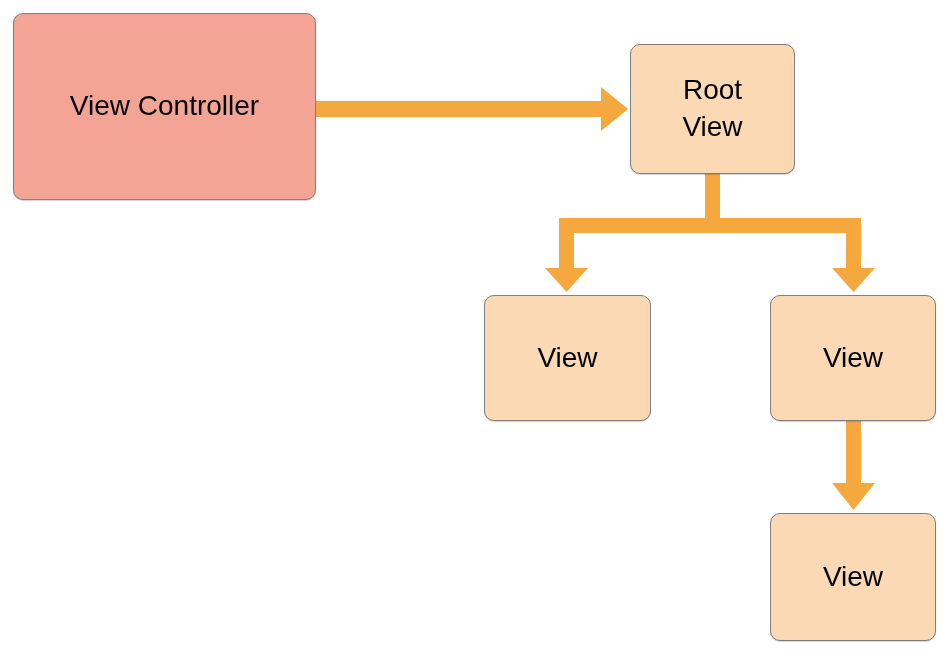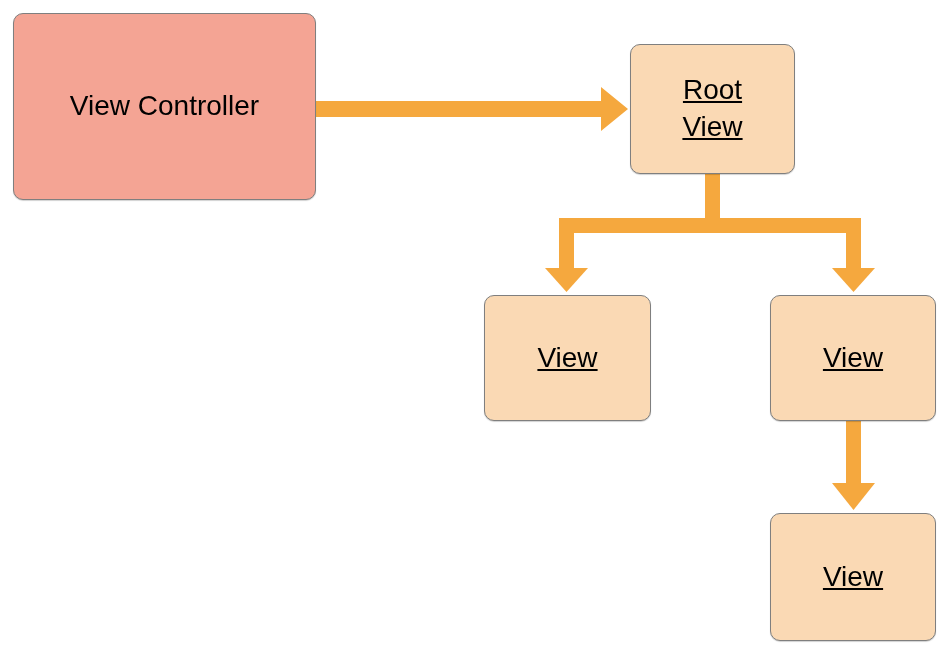--- a/index.html
+++ b/index.html
@@ -30,21 +30,21 @@
     box-sizing: border-box;
     border: 1.5px solid var(--border, #7F7F7F);
     border-radius: 10px;
     display: flex;
     align-items: center;
     justify-content: center;
     text-align: center;
     box-shadow: 0 1px 1px rgba(0,0,0,0.18);
   }
   .node.controller { background: var(--controller-fill, #F4A494); }
-  .node.view       { background: var(--view-fill, #FAD9B4); text-decoration: underline; }
+  .node.view       { background: var(--view-fill, #FAD9B4); }
   .node-label {
     color: var(--text, #000000);
     font-size: 28px;
     line-height: 1.32;
     white-space: pre-line;
   }
 </style>
 </head>
 <body>
 

